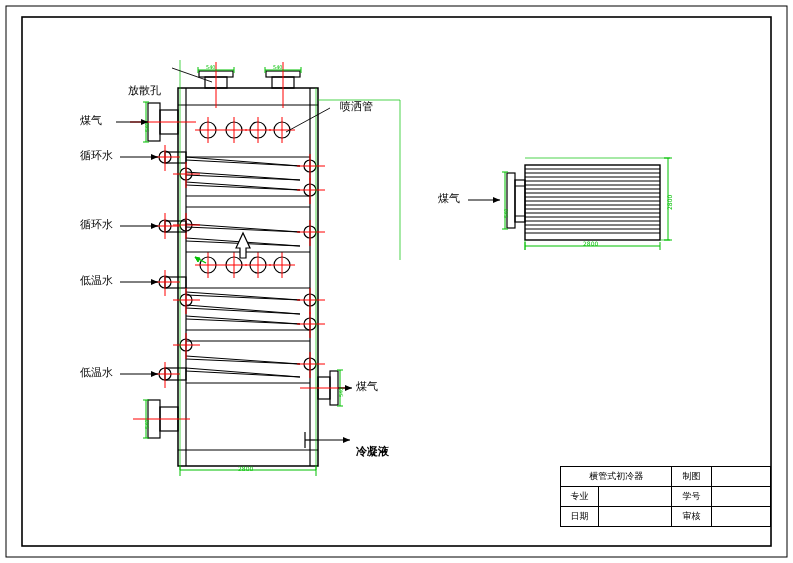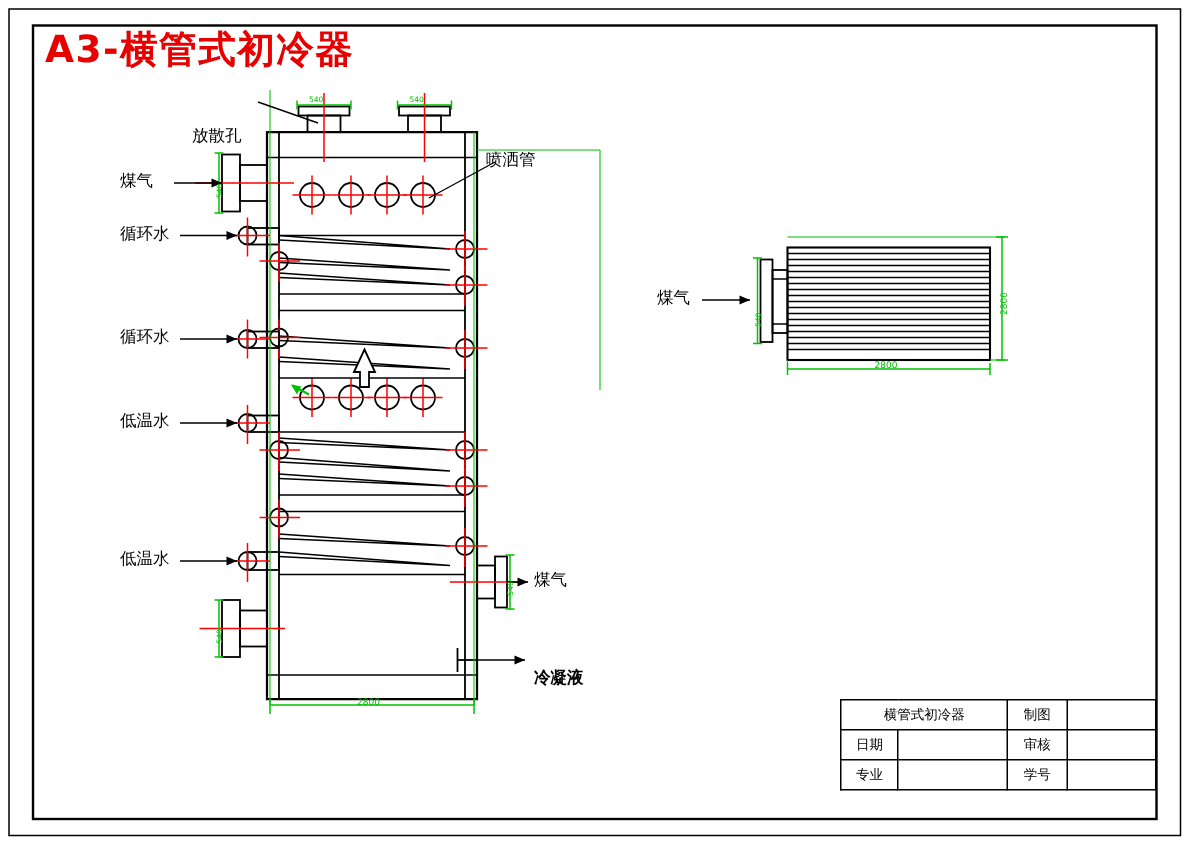--- a/index.html
+++ b/index.html
@@ -306,25 +306,24 @@
         <line x1="525" y1="240" x2="525" y2="250" stroke="#00c000" stroke-width="0.7"></line>
       </g>
 
       <g>
         <line x1="468" y1="200" x2="500" y2="200" stroke="#000" stroke-width="1"></line>
         <path d="M500 200 L493 197 L493 203 Z" fill="#000"></path>
       </g>
     </g>
   </svg>
 
-  <div class="title" style="left:30px;top:16px;">A3-横管式初冷器</div>
 
 
   <div class="lbl" style="left:128px;top:61px;margin-top:24px;">放散孔</div>
-  <div class="lbl" style="left:324px;top:101px;">喷洒管</div>
+  <div class="lbl" style="left:340px;top:101px;">喷洒管</div>
   <div class="lbl" style="left:80px;top:115px;">煤气</div>
   <div class="lbl" style="left:80px;top:150px;">循环水</div>
   <div class="lbl" style="left:80px;top:219px;">循环水</div>
   <div class="lbl" style="left:80px;top:275px;">低温水</div>
   <div class="lbl" style="left:80px;top:367px;">低温水</div>
   <div class="lbl" style="left:356px;top:381px;">煤气</div>
   <div class="lbl" style="left:356px;top:446px;font-weight:bold;">冷凝液</div>
   <div class="lbl" style="left:438px;top:193px;">煤气</div>
 
   <div class="dimtxt" style="left:206px;top:64px;">540</div>
@@ -338,27 +337,27 @@
   <div class="dimtxt dimv" style="left:666px;top:210px;font-size:6px;">2800</div>
 
   <table class="tb" style="left:560px;top:466px;width:211px;">
     <tbody>
         <tr>
       <td colspan="2" style="width:112px;height:19px;">横管式初冷器</td>
       <td style="width:39px;font-family:Liberation Serif, serif;">制图</td>
       <td style="width:60px;"></td>
     </tr>
     <tr>
+      <td style="width:38px;height:19px;">专业</td>
+      <td style="width:74px;"></td>
+      <td>学号</td>
+      <td></td>
+    </tr>
+    <tr>
       <td style="height:19px;">日期</td>
       <td></td>
       <td>审核</td>
       <td></td>
     </tr>
-    <tr>
-      <td style="width:38px;height:19px;">专业</td>
-      <td style="width:74px;"></td>
-      <td>学号</td>
-      <td></td>
-    </tr>
   </tbody>
     </table>
 
 </div>
 
 </body></html>

